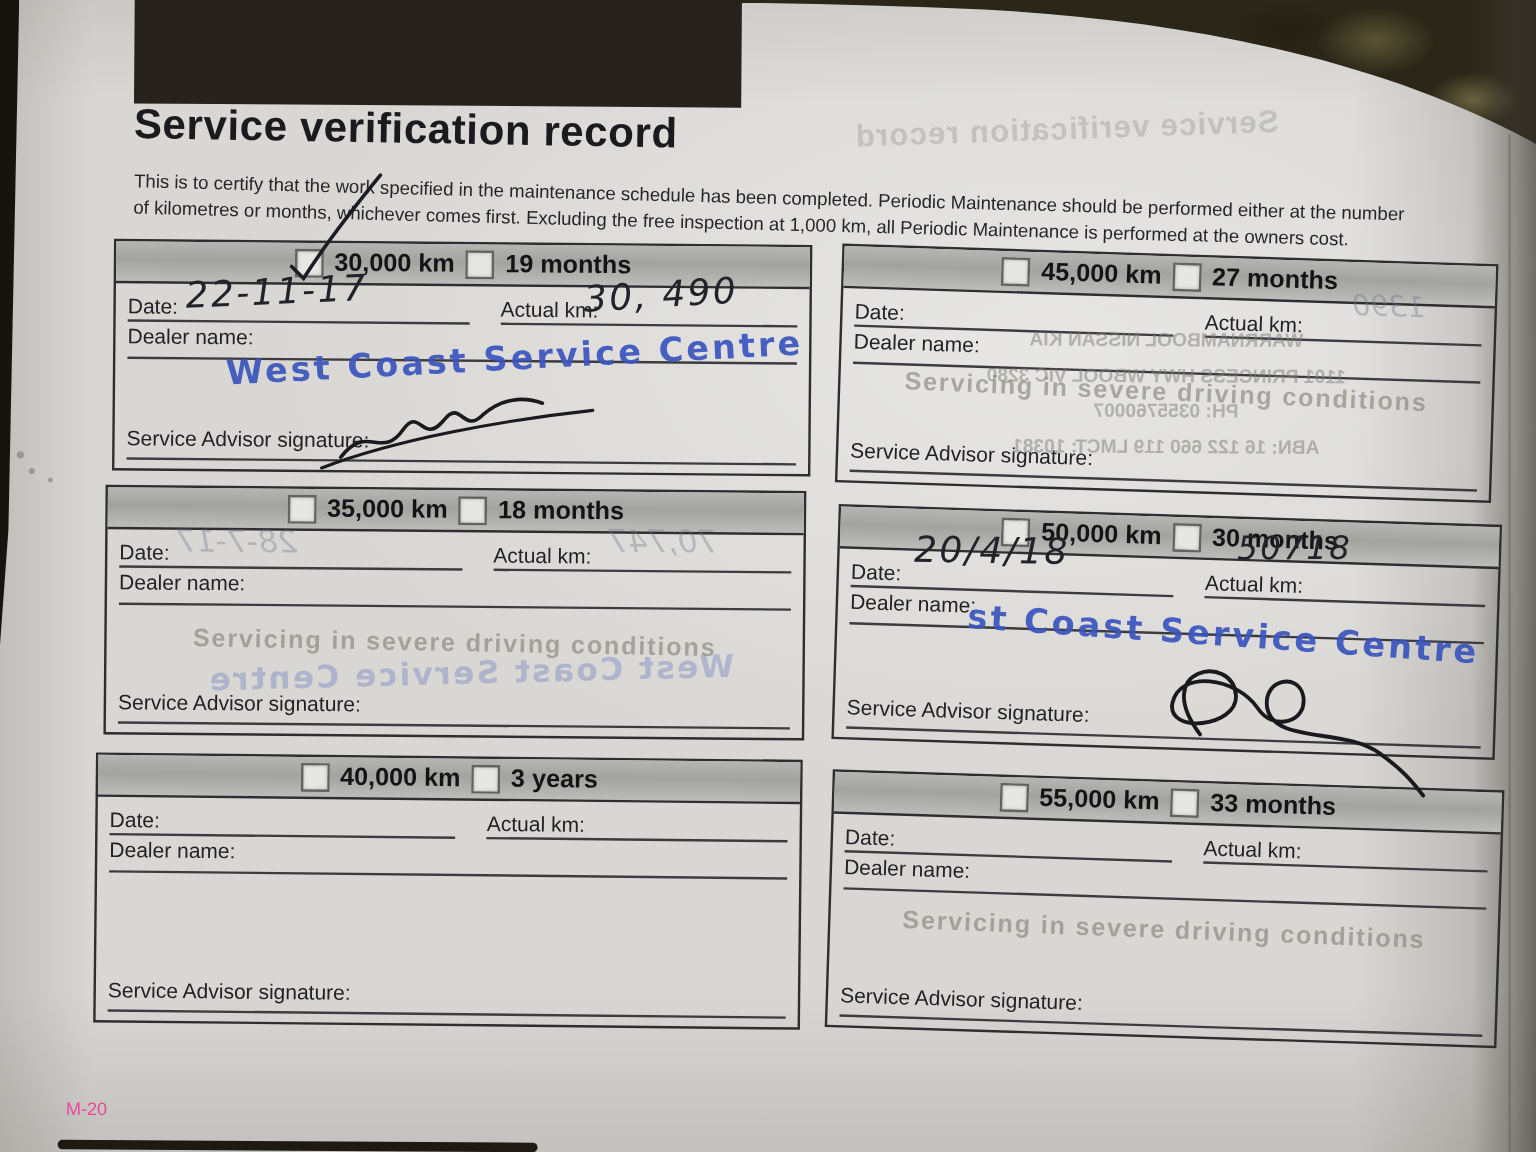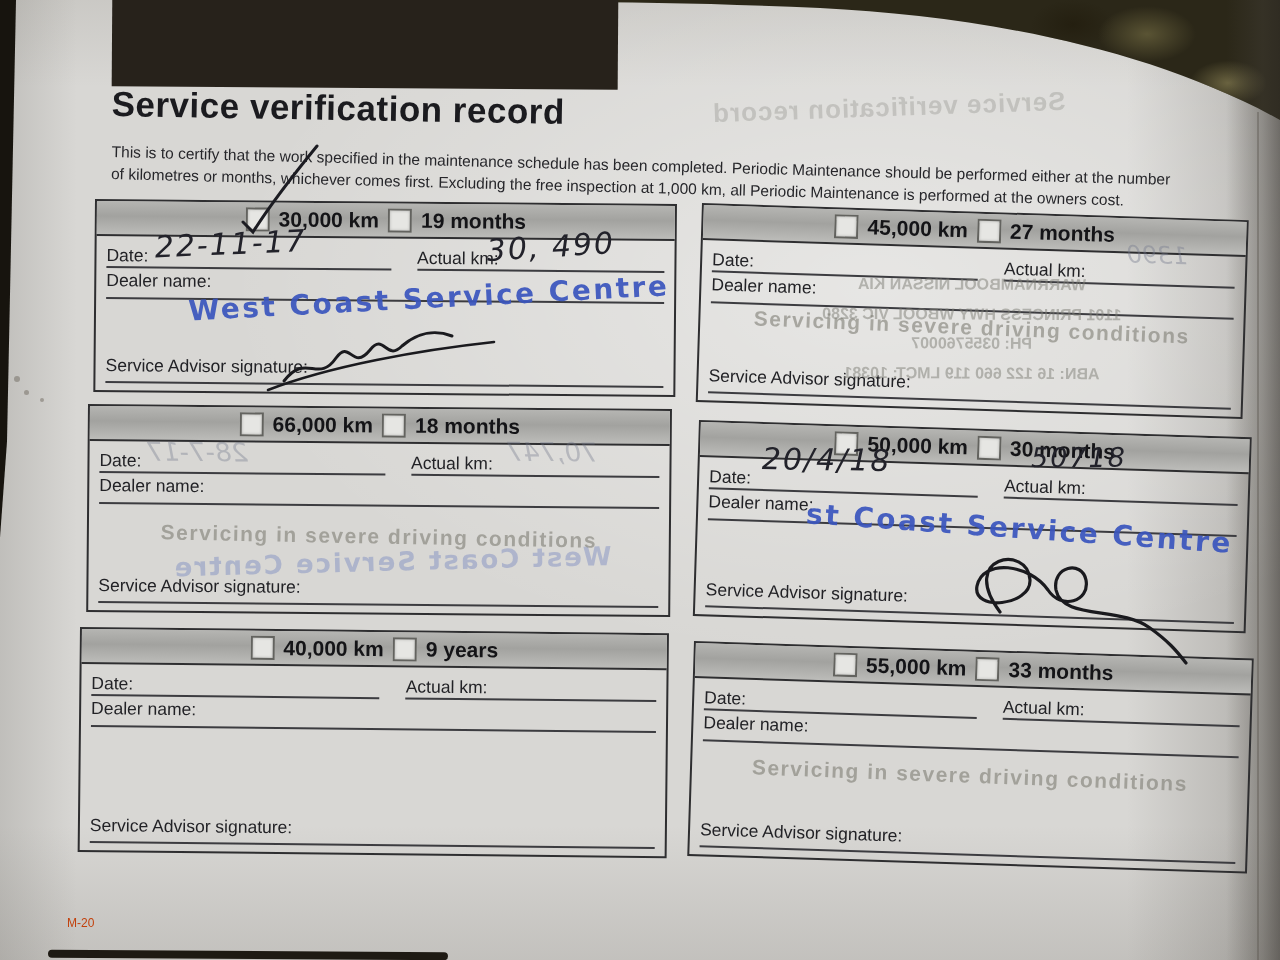--- a/index.html
+++ b/index.html
@@ -33,21 +33,21 @@
   .sp3{left:40px;top:398px;width:4px;height:4px;}
   .redact{position:absolute;left:112px;top:-8px;width:506px;height:96px;z-index:2;
     background:#27221b;transform:rotate(.4deg);}
   
   .title{position:absolute;left:112px;top:84px;z-index:2;font-size:35px;font-weight:bold;
     color:#1b1b1f;letter-spacing:.5px;transform:rotate(1deg);transform-origin:left top;white-space:nowrap;}
   .intro{position:absolute;left:112px;top:141px;z-index:2;font-size:15.5px;color:#26262a;
     line-height:1.42;transform:rotate(1.5deg);transform-origin:left top;white-space:nowrap;}
   .ghost-title{position:absolute;left:712px;top:92px;z-index:1;font-size:26px;font-weight:bold;
     color:rgba(140,140,134,.35);letter-spacing:1px;transform:scaleX(-1) rotate(2deg);white-space:nowrap;}
-  .pageno{position:absolute;left:55px;top:916px;z-index:2;font-size:12px;color:#c2410c;margin-left:12px;}
+  .pageno{position:absolute;left:55px;top:916px;z-index:2;font-size:15px;color:#ec4899;}
   
   .box{position:absolute;z-index:2;border:2px solid #2e2e30;transform-origin:top left;}
   .b0{left:95px;top:199px;width:578px;height:189px;transform:rotate(.5deg);}
   .b1{left:702px;top:203px;width:543px;height:195px;transform:rotate(1.8deg);}
   .b2{left:88px;top:404px;width:580px;height:204px;transform:rotate(.5deg);}
   .b3{left:699px;top:420px;width:549px;height:192px;transform:rotate(1.8deg);}
   .b4{left:80px;top:627px;width:585px;height:221px;transform:rotate(.6deg);}
   .b5{left:694px;top:641px;width:556px;height:211px;transform:rotate(1.8deg);}
   .box-header{height:33px;display:flex;align-items:center;justify-content:center;gap:9px;
     background:linear-gradient(180deg,#b5b5b2,#a2a29f 45%,#bcbcb9);
@@ -160,21 +160,21 @@
       <div>PH: 0355760007</div>
       <div>ABN: 16 122 660 119 LMCT: 10381</div>
     </div>
     <div class="watermark wm1">Servicing in severe driving conditions</div>
     <div class="sigrow"><span class="lbl">Service Advisor signature:</span></div>
   </div>
 
   <div class="box b2">
     <div class="box-header">
       <span class="cb"></span>
-      <span class="hdr-label">66,000 km</span>
+      <span class="hdr-label">35,000 km</span>
       <span class="cb"></span>
       <span class="hdr-label">18 months</span>
     </div>
     <div class="row1">
       <span class="field date-field">
           <span class="lbl">Date:</span>
         </span>
       <span class="field km-field">
           <span class="lbl">Actual km:</span>
         </span>
@@ -207,21 +207,21 @@
     <div class="hand hk4">50718</div>
     <div class="stamp st4">st Coast Service Centre</div>
     <div class="sigrow"><span class="lbl">Service Advisor signature:</span></div>
   </div>
 
   <div class="box b4">
     <div class="box-header">
       <span class="cb"></span>
       <span class="hdr-label">40,000 km</span>
       <span class="cb"></span>
-      <span class="hdr-label">9 years</span>
+      <span class="hdr-label">3 years</span>
     </div>
     <div class="row1">
       <span class="field date-field">
           <span class="lbl">Date:</span>
         </span>
       <span class="field km-field">
           <span class="lbl">Actual km:</span>
         </span>
     </div>
     <div class="row2"><span class="lbl">Dealer name:</span></div>

